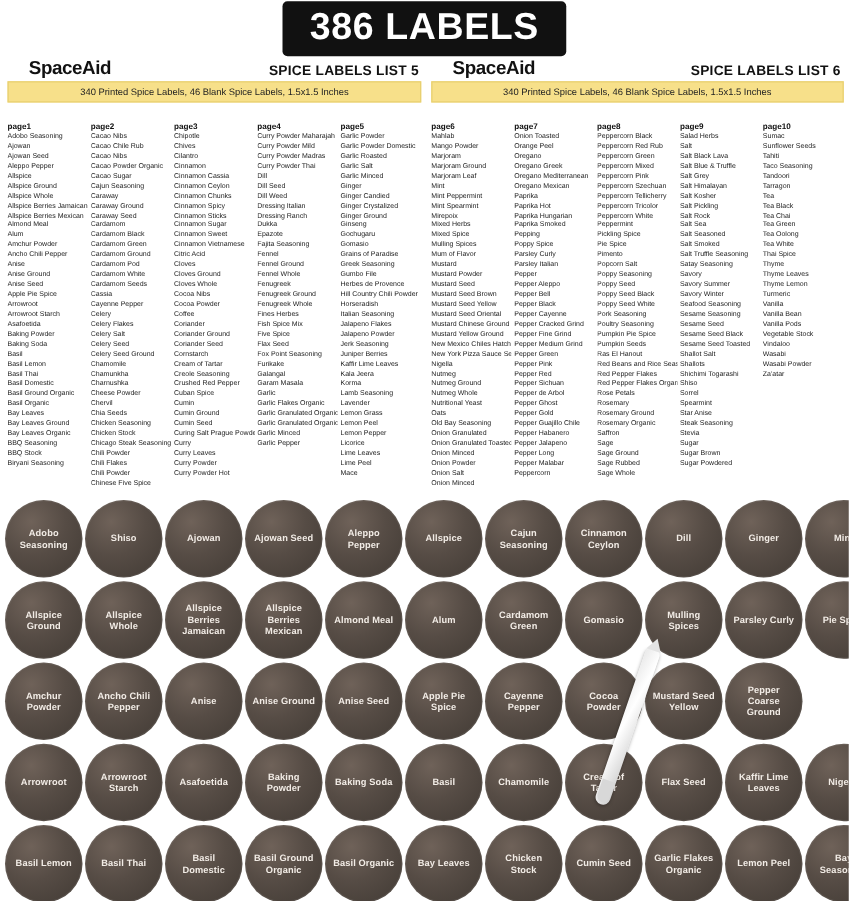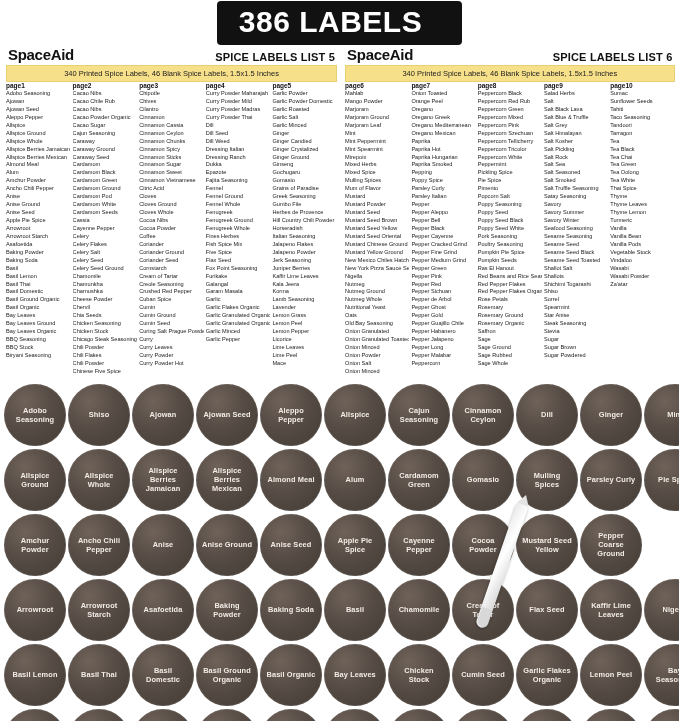--- a/index.html
+++ b/index.html
@@ -11,48 +11,48 @@
     position:relative;
   }
   
   .title-wrap{
     width:679px;height:46px;
     display:flex;align-items:center;justify-content:center;
   }
   .title-badge{
     background:#111111;color:#ffffff;
     font-size:30px;font-weight:bold;letter-spacing:.5px;
-    padding:4px 40px 6px 22px;border-radius:4px;
+    padding:4px 22px 6px 22px;border-radius:4px;
     font-family:"Liberation Sans", sans-serif;
   }
   
   .panels{
     display:flex;width:679px;
     padding:0 6px;box-sizing:border-box;
     gap:8px;
   }
   .panel{flex:1 1 50%;box-sizing:border-box;}
   .panel-head{
     display:flex;align-items:flex-end;justify-content:space-between;
     padding:0 2px 2px 2px;
   }
   .brand{
-    font-size:15px;font-weight:bold;color:#111;letter-spacing:-0.3px;
+    font-size:15px;font-weight:bold;color:#111;letter-spacing:-0.3px;margin-left:15px;
   }
   .list-title{
     font-size:11px;font-weight:bold;color:#111;letter-spacing:.2px;
   }
   .yellow-bar{
     background:#f7e08a;
     border:1px solid #e8d070;
     text-align:center;
     font-size:7.5px;
     color:#222;
     padding:3px 0;
-    margin-bottom:0;
+    margin-bottom:16px;
   }
   .cols{
     display:flex;
     gap:2px;
   }
   .col{
     flex:1 1 20%;
     min-width:0;
   }
   .col-head{

